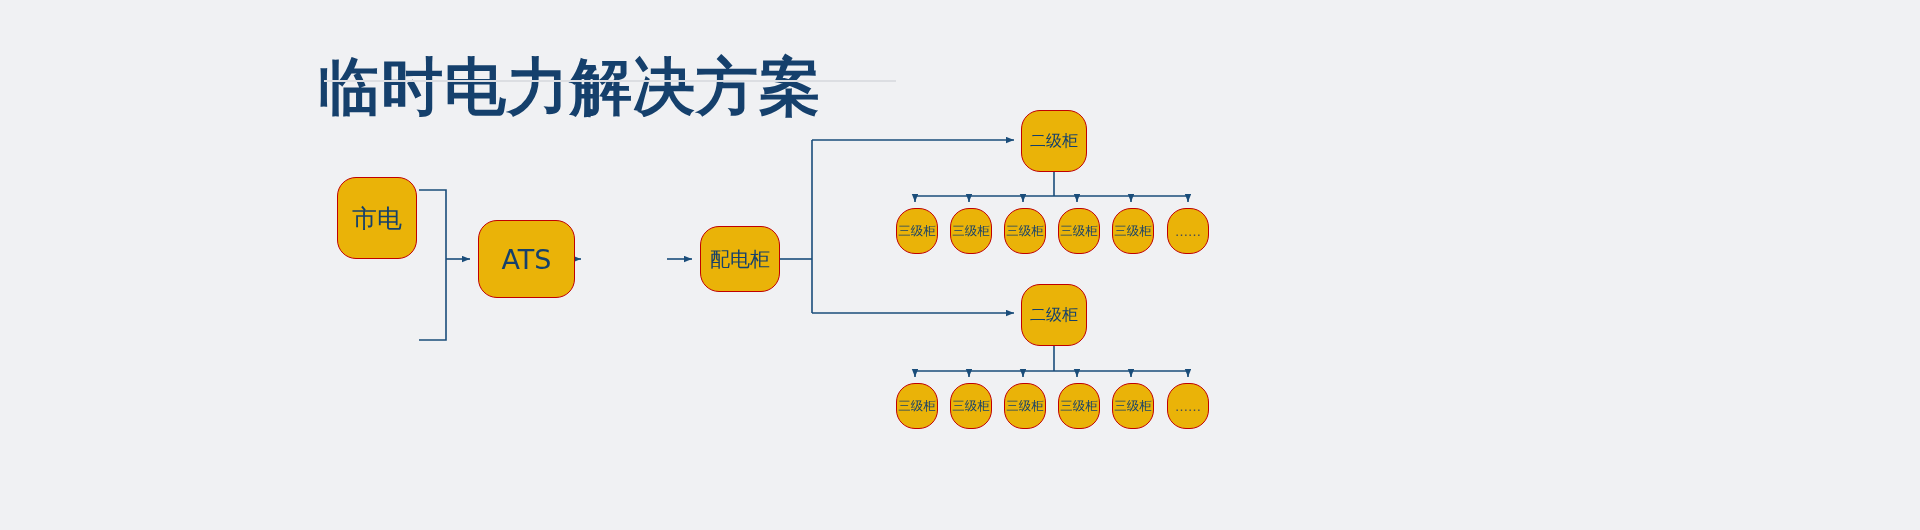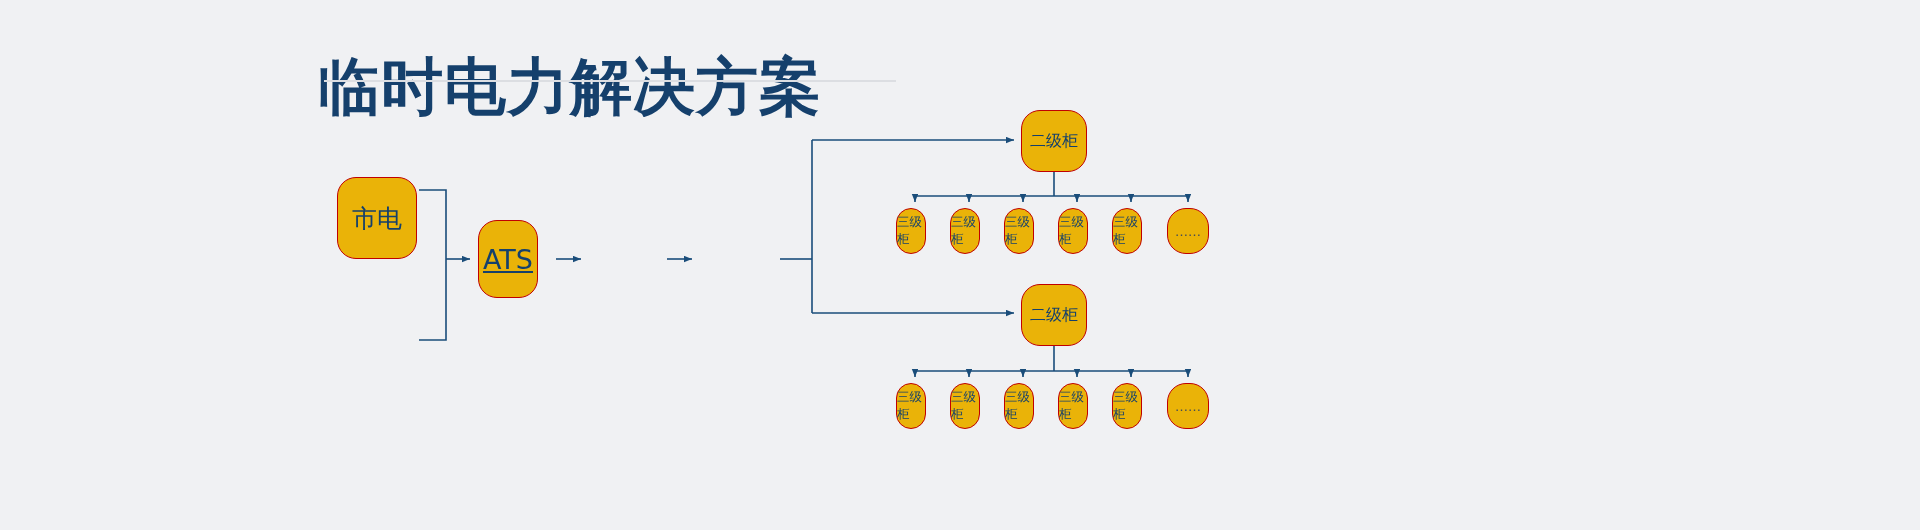--- a/index.html
+++ b/index.html
@@ -40,24 +40,24 @@
     border:1.6px solid #c00000;
     border-radius:19px;
     color:#15406c;
     display:flex;
     align-items:center;
     justify-content:center;
     box-sizing:border-box;
     font-family:"DejaVu Sans","Liberation Sans",sans-serif;
   }
   .node.src{width:80px;height:82px;font-size:25px;}
-  .node.mid{width:60px;height:78px;font-size:27px;text-decoration:underline;}
+  .node.mid{width:97px;height:78px;font-size:27px;}
   .node.dist{width:80px;height:66px;font-size:20px;}
   .node.lvl2{width:66px;height:62px;font-size:16px;}
-  .node.lvl3{width:30px;height:46px;font-size:12.5px;}
+  .node.lvl3{width:42px;height:46px;font-size:12.5px;}
   .node.ellipsis{width:42px;height:46px;font-size:13px;color:#444c57;}
 </style>
 </head>
 <body>
 
 <div id="stage">
 
   <div class="title-wrap">
     <div class="title">临时电力解决方案</div>
   </div>
@@ -108,20 +108,23 @@
     </g>
   </svg>
 
   <div class="node src" style="left:337px;top:149px;margin-top:28px;">
     <span>市电</span>
   </div>
 
   <div class="node mid" style="left:478px;top:220px;">
     <span>ATS</span>
   </div>
+  <div class="node dist" style="left:700px;top:226px;">
+    <span>配电柜</span>
+  </div>
 
   <div class="node lvl2" style="left:1021px;top:110px;">
     <span>二级柜</span>
   </div>
   <div class="node lvl2" style="left:1021px;top:284px;">
     <span>二级柜</span>
   </div>
 
   <div class="node lvl3" style="left:896px;top:208px;">
     <span>三级柜</span>

